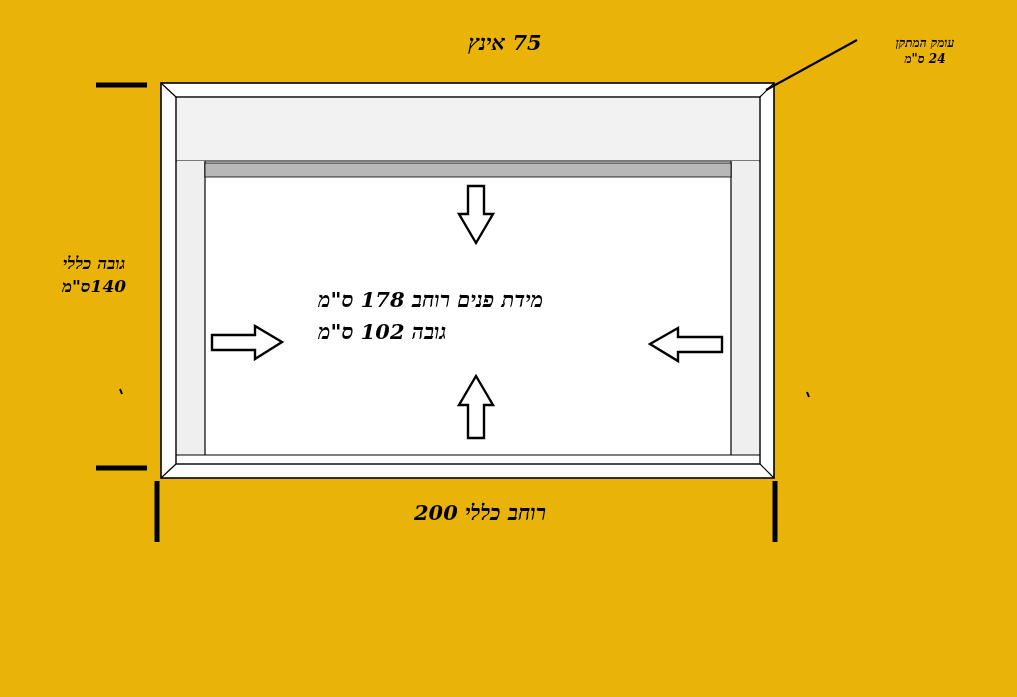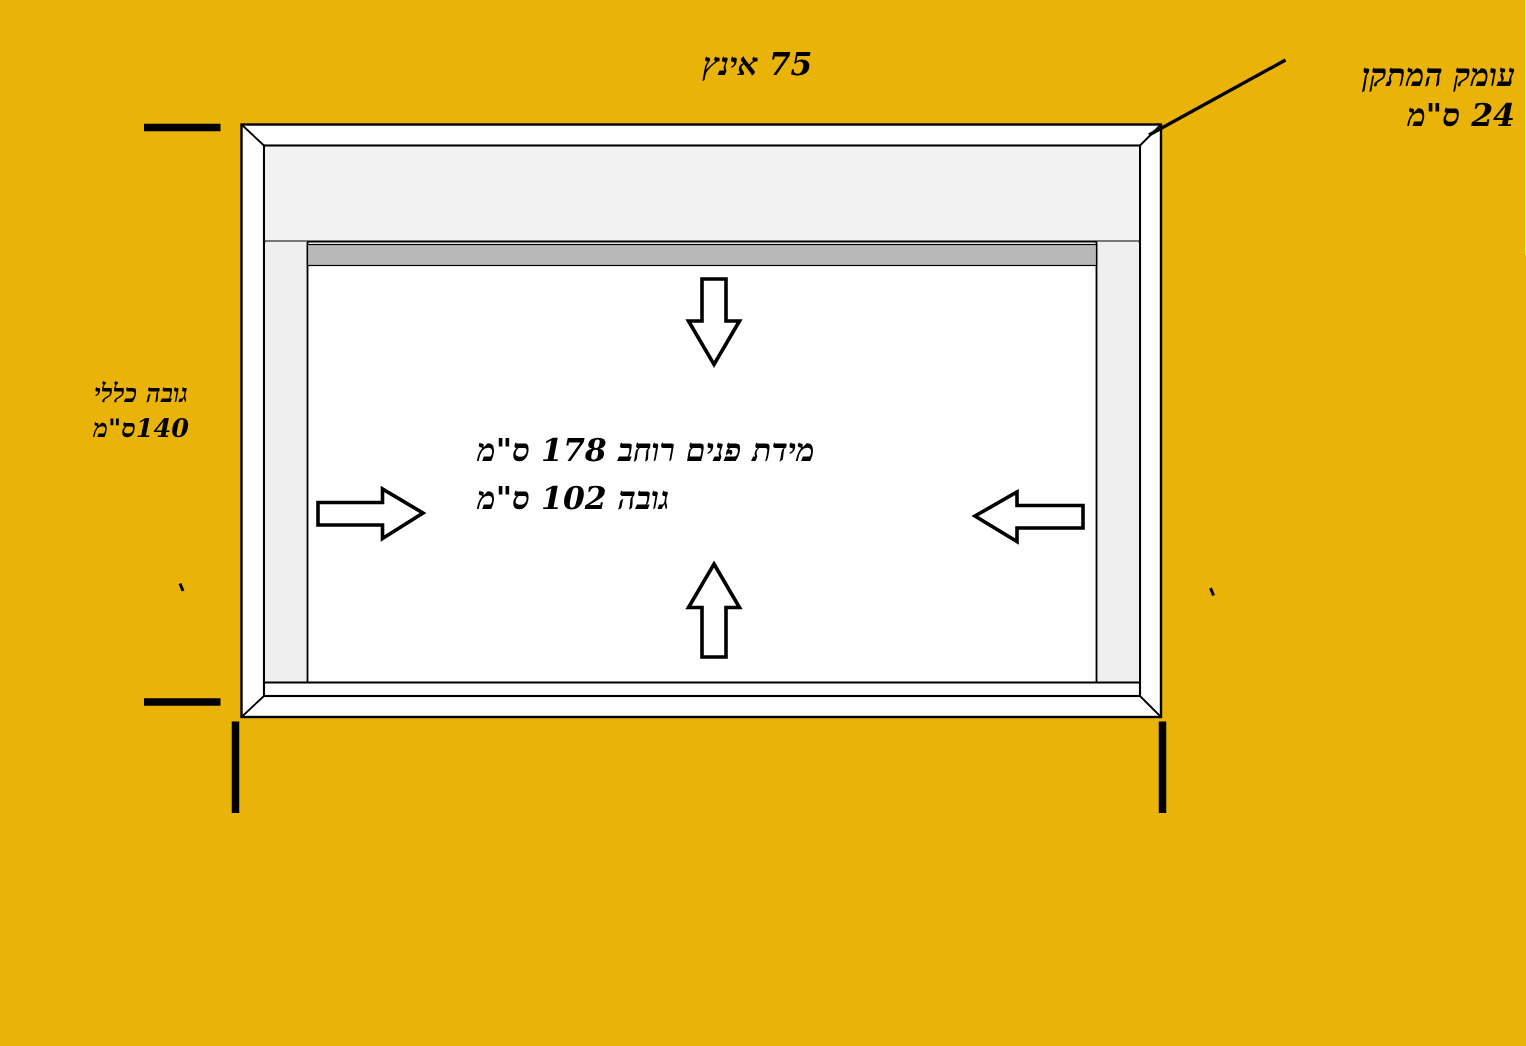--- a/index.html
+++ b/index.html
@@ -19,21 +19,21 @@
   .label {
     position: absolute;
     color: #000000;
     font-style: italic;
     font-weight: bold;
     white-space: nowrap;
     direction: rtl;
   }
   .label .line { display: block; }
   .lbl-top-width    { left: 400px; top: 30px;  width: 210px; text-align: center; font-size: 21px; }
-  .lbl-depth        { left: 840px; top: 36px;  width: 170px; text-align: right; font-size: 21px; line-height: 1.3; }
+  .lbl-depth        { left: 840px; top: 36px;  width: 170px; text-align: center; font-size: 12px; line-height: 1.3; }
   .lbl-height       { left: 38px;  top: 252px; width: 112px; text-align: center; font-size: 17px; line-height: 1.35; }
   .lbl-inner        { left: 318px; top: 284px; width: 330px; text-align: left;  font-size: 21px; line-height: 1.5; }
   .lbl-bottom-width { left: 375px; top: 500px; width: 210px; text-align: center; font-size: 21px; }
 </style>
 </head>
 <body>
 
 <div id="canvas">
 
   <svg class="diagram-art" viewBox="0 0 1017 697" xmlns="http://www.w3.org/2000/svg">
@@ -88,14 +88,17 @@
   <div class="label lbl-height">
     <span class="line">גובה כללי</span>
     <span class="line">140ס"מ</span>
   </div>
 
   <div class="label lbl-inner">
     <span class="line">מידת פנים  רוחב 178 ס"מ</span>
     <span class="line">גובה 102 ס"מ</span>
   </div>
 
+  <div class="label lbl-bottom-width">
+    <span class="line">רוחב כללי 200</span>
+  </div>
 
 </div>
 
 </body></html>

